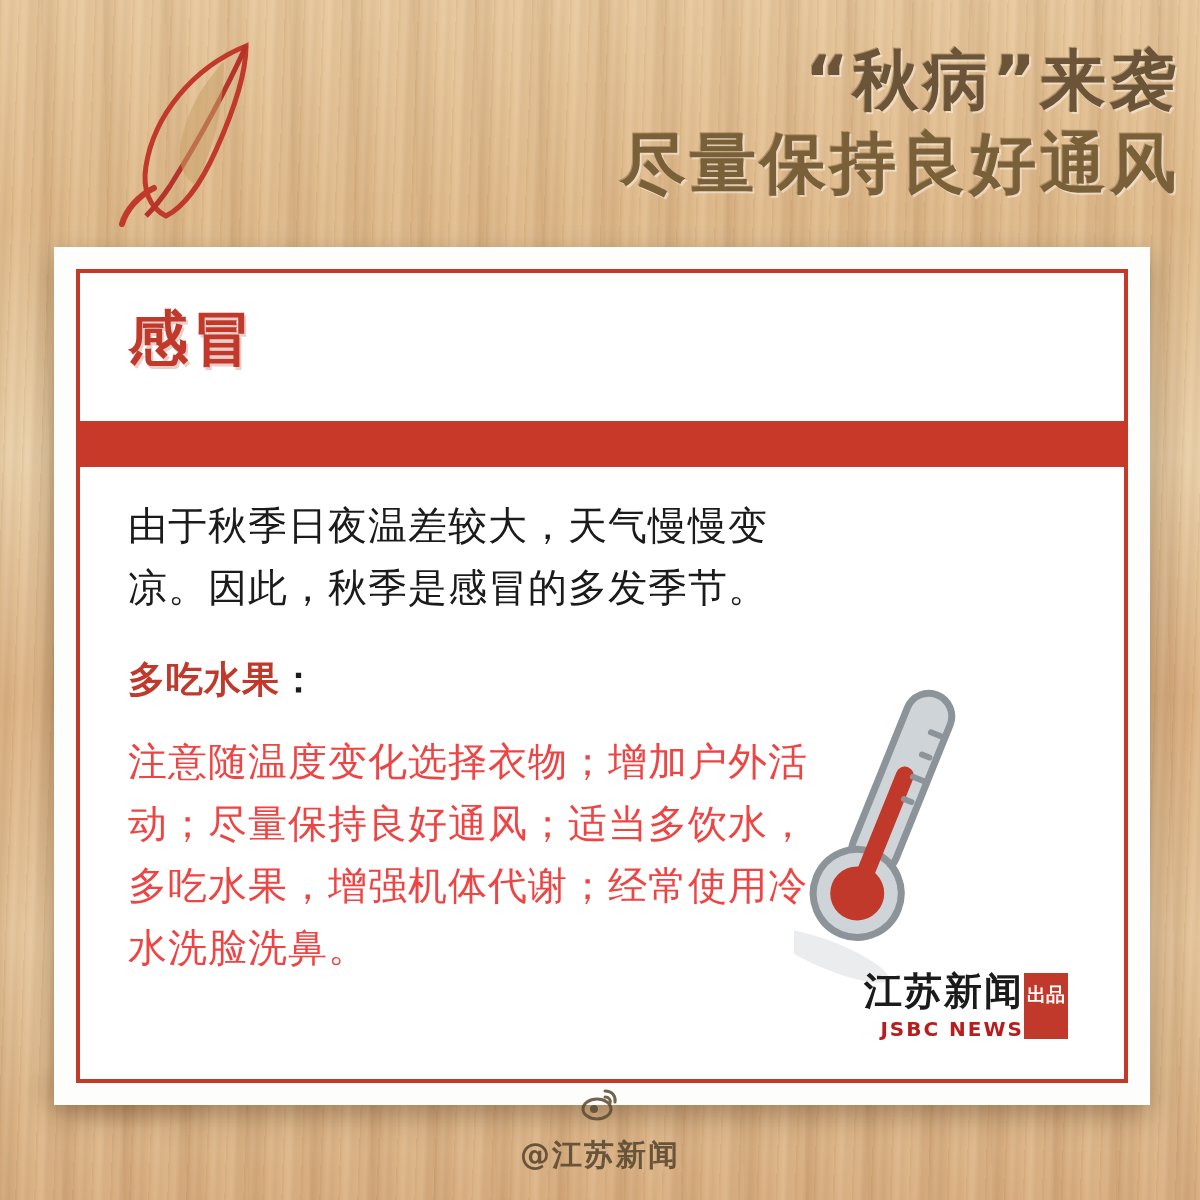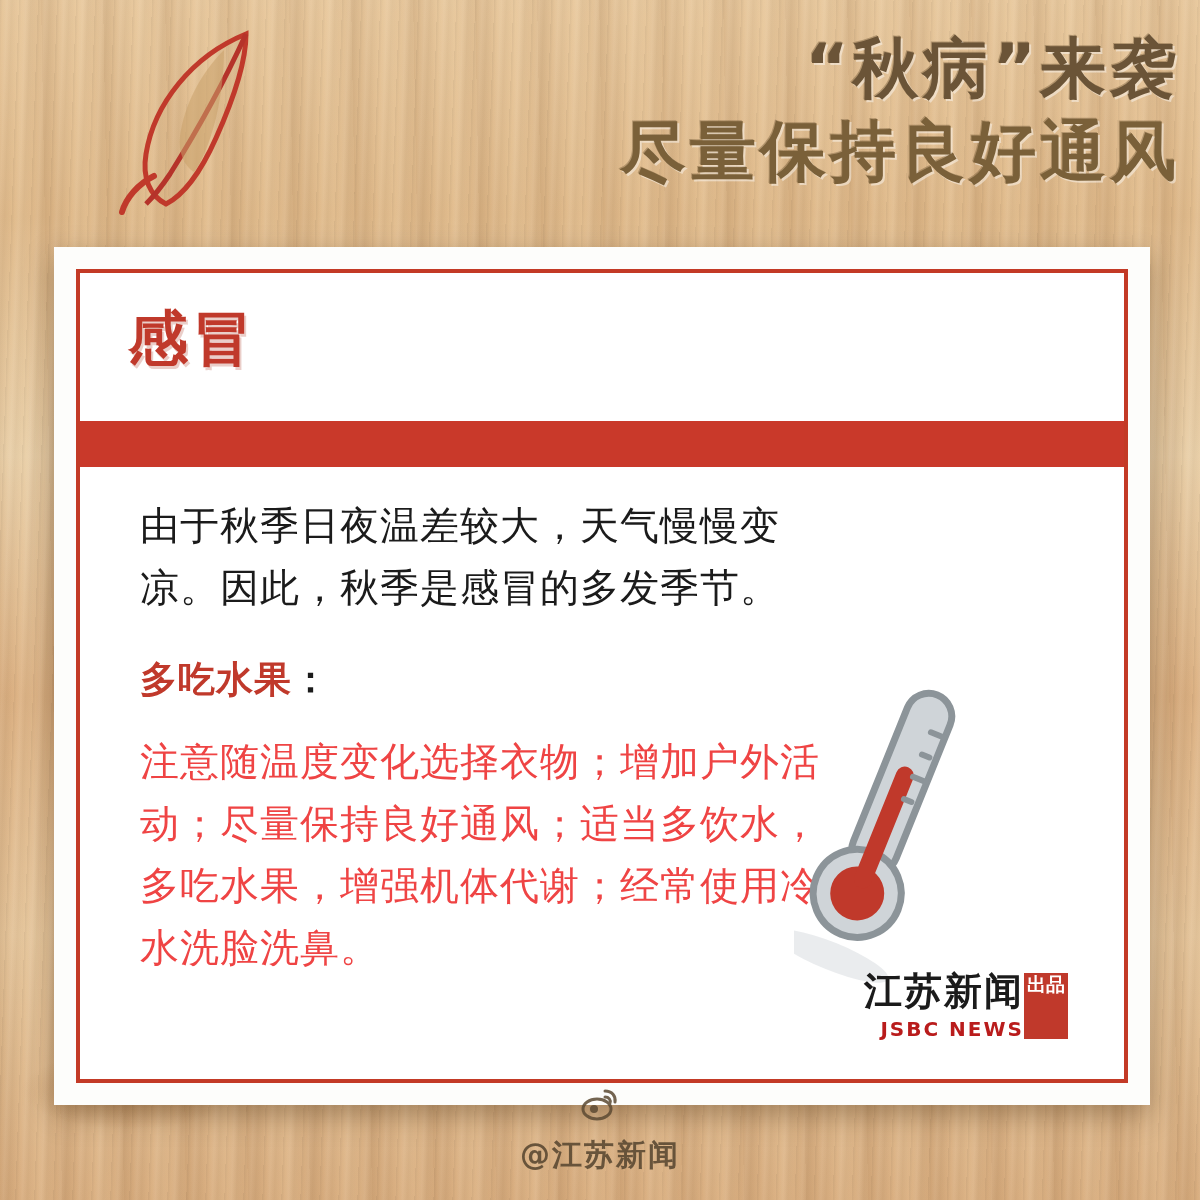--- a/index.html
+++ b/index.html
@@ -34,21 +34,21 @@
   .wood-knot {
     position: absolute;
     border-radius: 50%;
     background: radial-gradient(ellipse at center, rgba(150,95,45,0.35) 0%, rgba(150,95,45,0.12) 45%, rgba(150,95,45,0) 70%);
     pointer-events: none;
   }
 
   
   .header {
     position: absolute;
-    top: 0;
+    top: 12px;
     left: 0;
     width: 1072px;
     height: 240px;
   }
   .leaf-mark {
     position: absolute;
     left: 96px;
     top: 26px;
     width: 190px;
     height: 190px;
@@ -113,21 +113,21 @@
   .red-bar {
     position: absolute;
     left: 0;
     top: 148px;
     width: 100%;
     height: 46px;
     background: #c9392a;
   }
   .body-text {
     position: absolute;
-    left: 60px;
+    left: 48px;
     top: 222px;
     width: 700px;
     color: #1b1b1b;
     font-size: 39px;
     line-height: 62px;
     letter-spacing: 1px;
   }
   .tips-head {
     margin-top: 30px;
     font-size: 37px;
@@ -181,20 +181,21 @@
   }
   .logo-seal {
     width: 44px;
     height: 66px;
     background: #c0392b;
     color: #fff;
     font-size: 19px;
     font-weight: bold;
     line-height: 22px;
     text-align: center;
+    padding-top: 10px;
     box-sizing: border-box;
     margin-bottom: 6px;
   }
 
   
   .footer {
     position: absolute;
     left: 0;
     bottom: 24px;
     width: 1200px;

